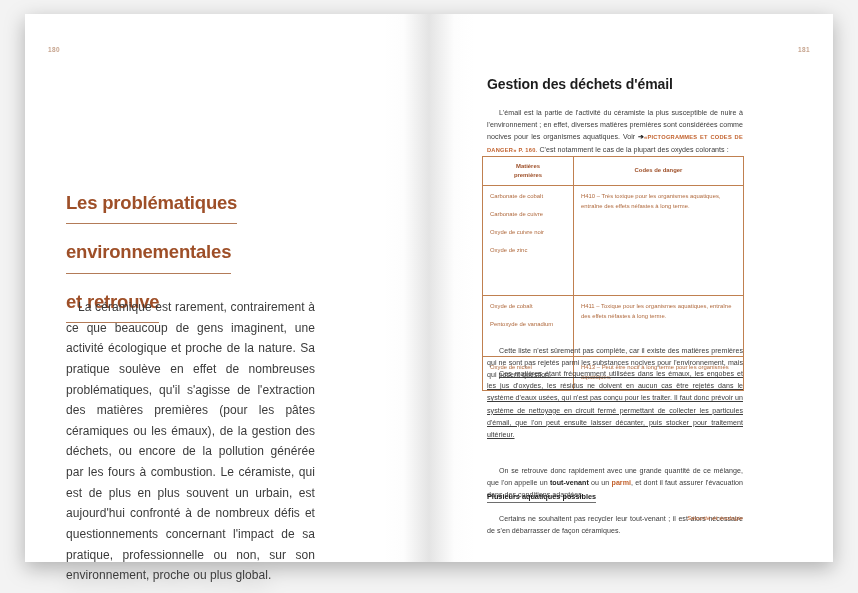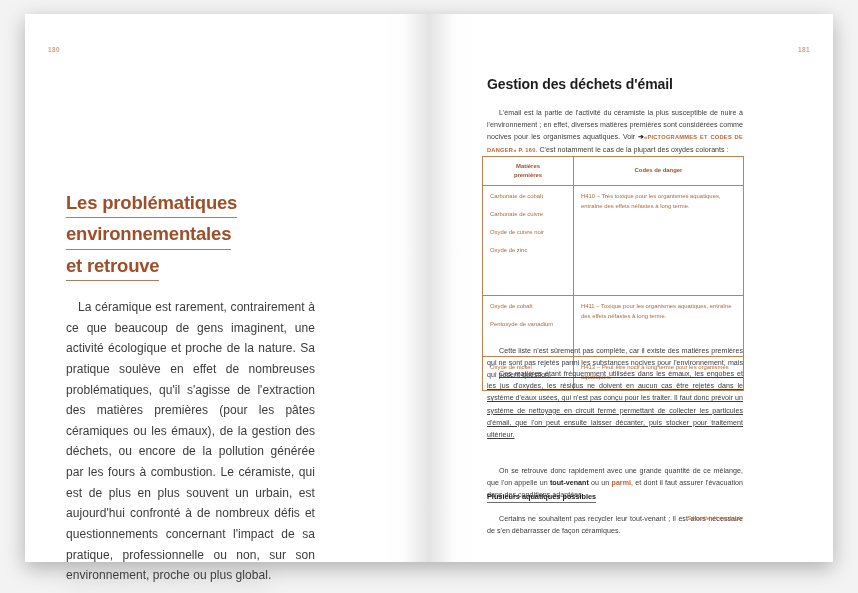--- a/index.html
+++ b/index.html
@@ -72,22 +72,22 @@
     line-height: 1.42;
     font-weight: 700;
     color: #9e4f28;
     letter-spacing: -0.2px;
   }
   .chapter-title .tline {
     display: block;
     width: -moz-fit-content;
     width: fit-content;
     border-bottom: 1.1px solid #b37b58;
-    padding-bottom: 1px;
-    margin-bottom: 3px;
+    padding-bottom: 7px;
+    margin-bottom: 15px;
   }
 
   .body-text {
     font-size: 12px;
     line-height: 1.72;
     color: #3b3b3b;
     text-align: justify;
     letter-spacing: 0.05px;
   }
   .intro-para {

